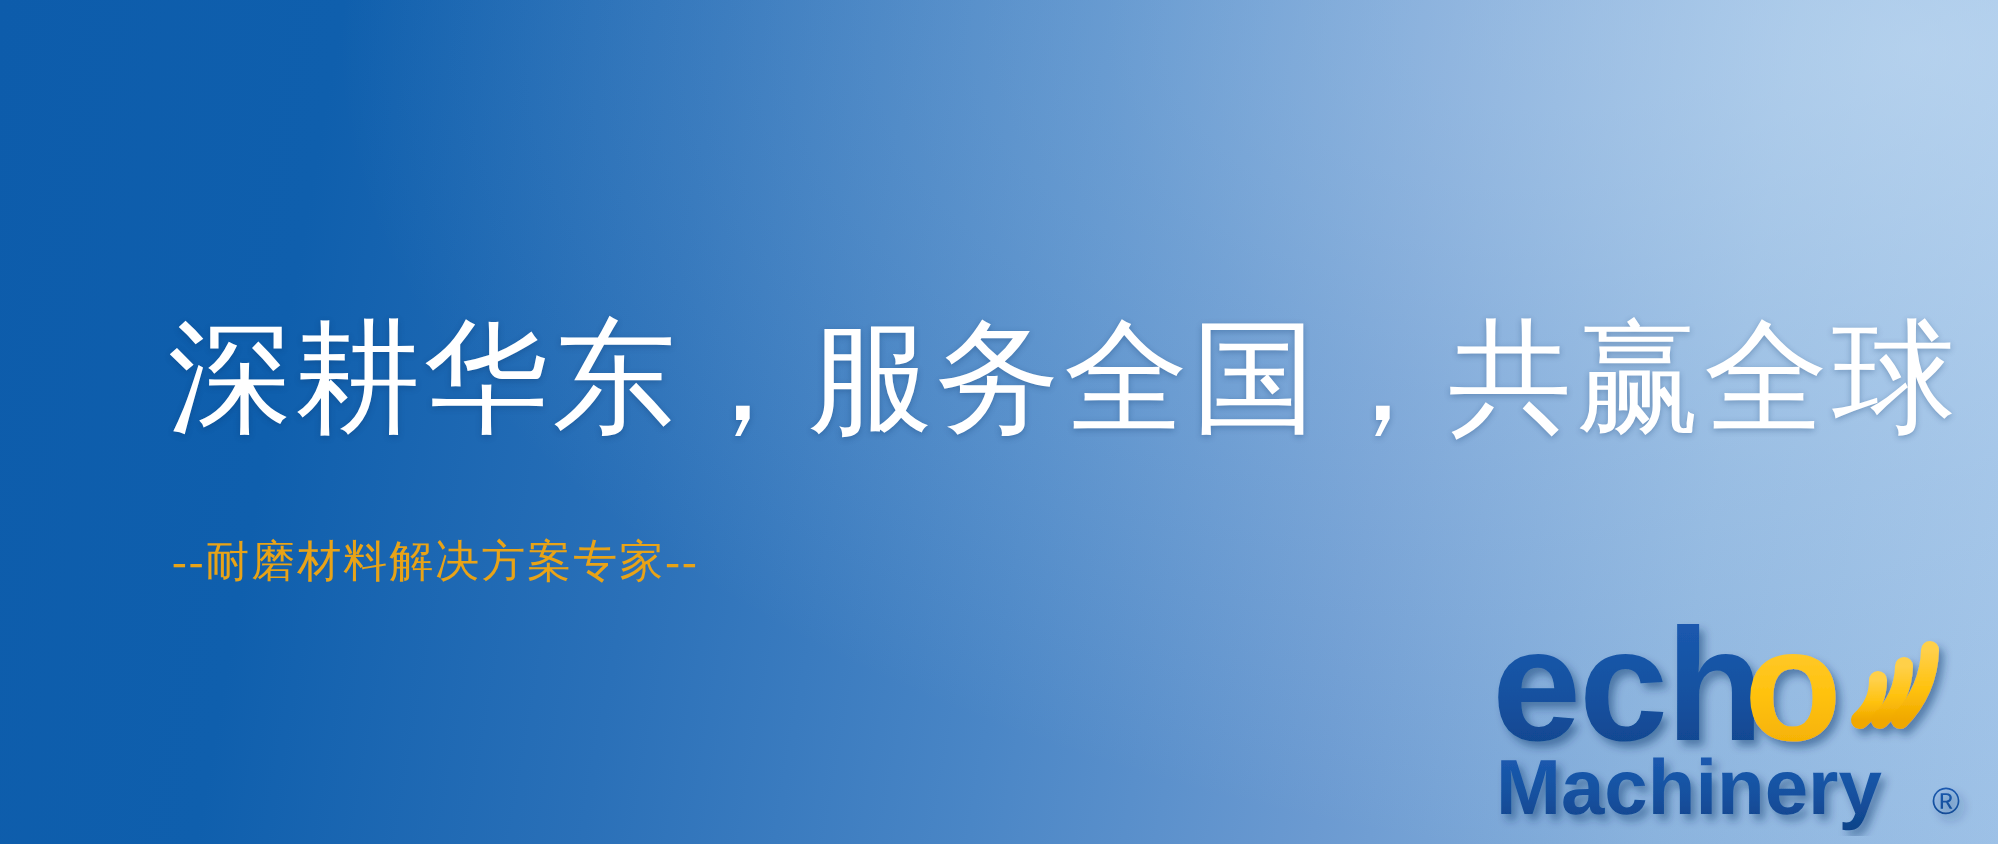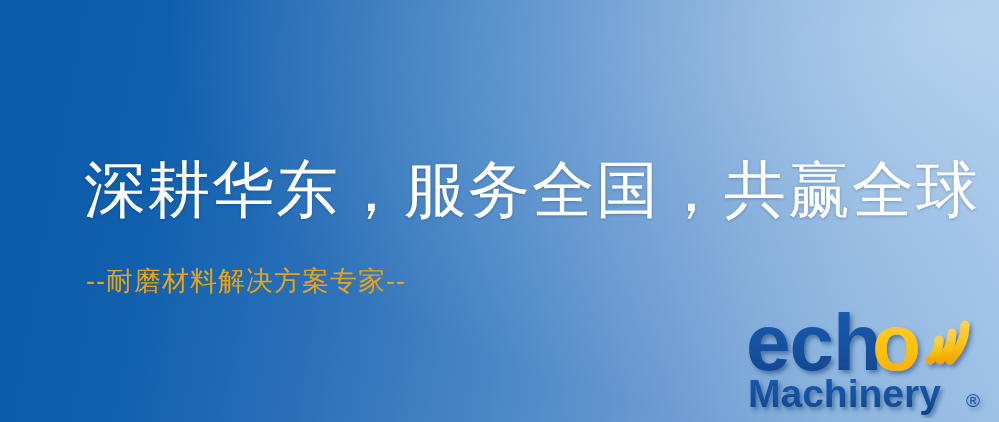--- a/index.html
+++ b/index.html
@@ -49,22 +49,22 @@
     color: #ffffff;
     white-space: nowrap;
     text-shadow: 0 1px 3px rgba(10, 50, 100, 0.30);
   }
 
   
   #subtitle {
     position: absolute;
     left: 86px;
     top: 266px;
-    font-family: Liberation Sans, sans-serif;
-    font-size: 27px;
+    font-family: Liberation Serif, serif;
+    font-size: 22px;
     line-height: 30px;
     letter-spacing: 1px;
     color: #e8a317;
     white-space: nowrap;
   }
 
   
   #logo {
     position: absolute;
     left: 744px;

